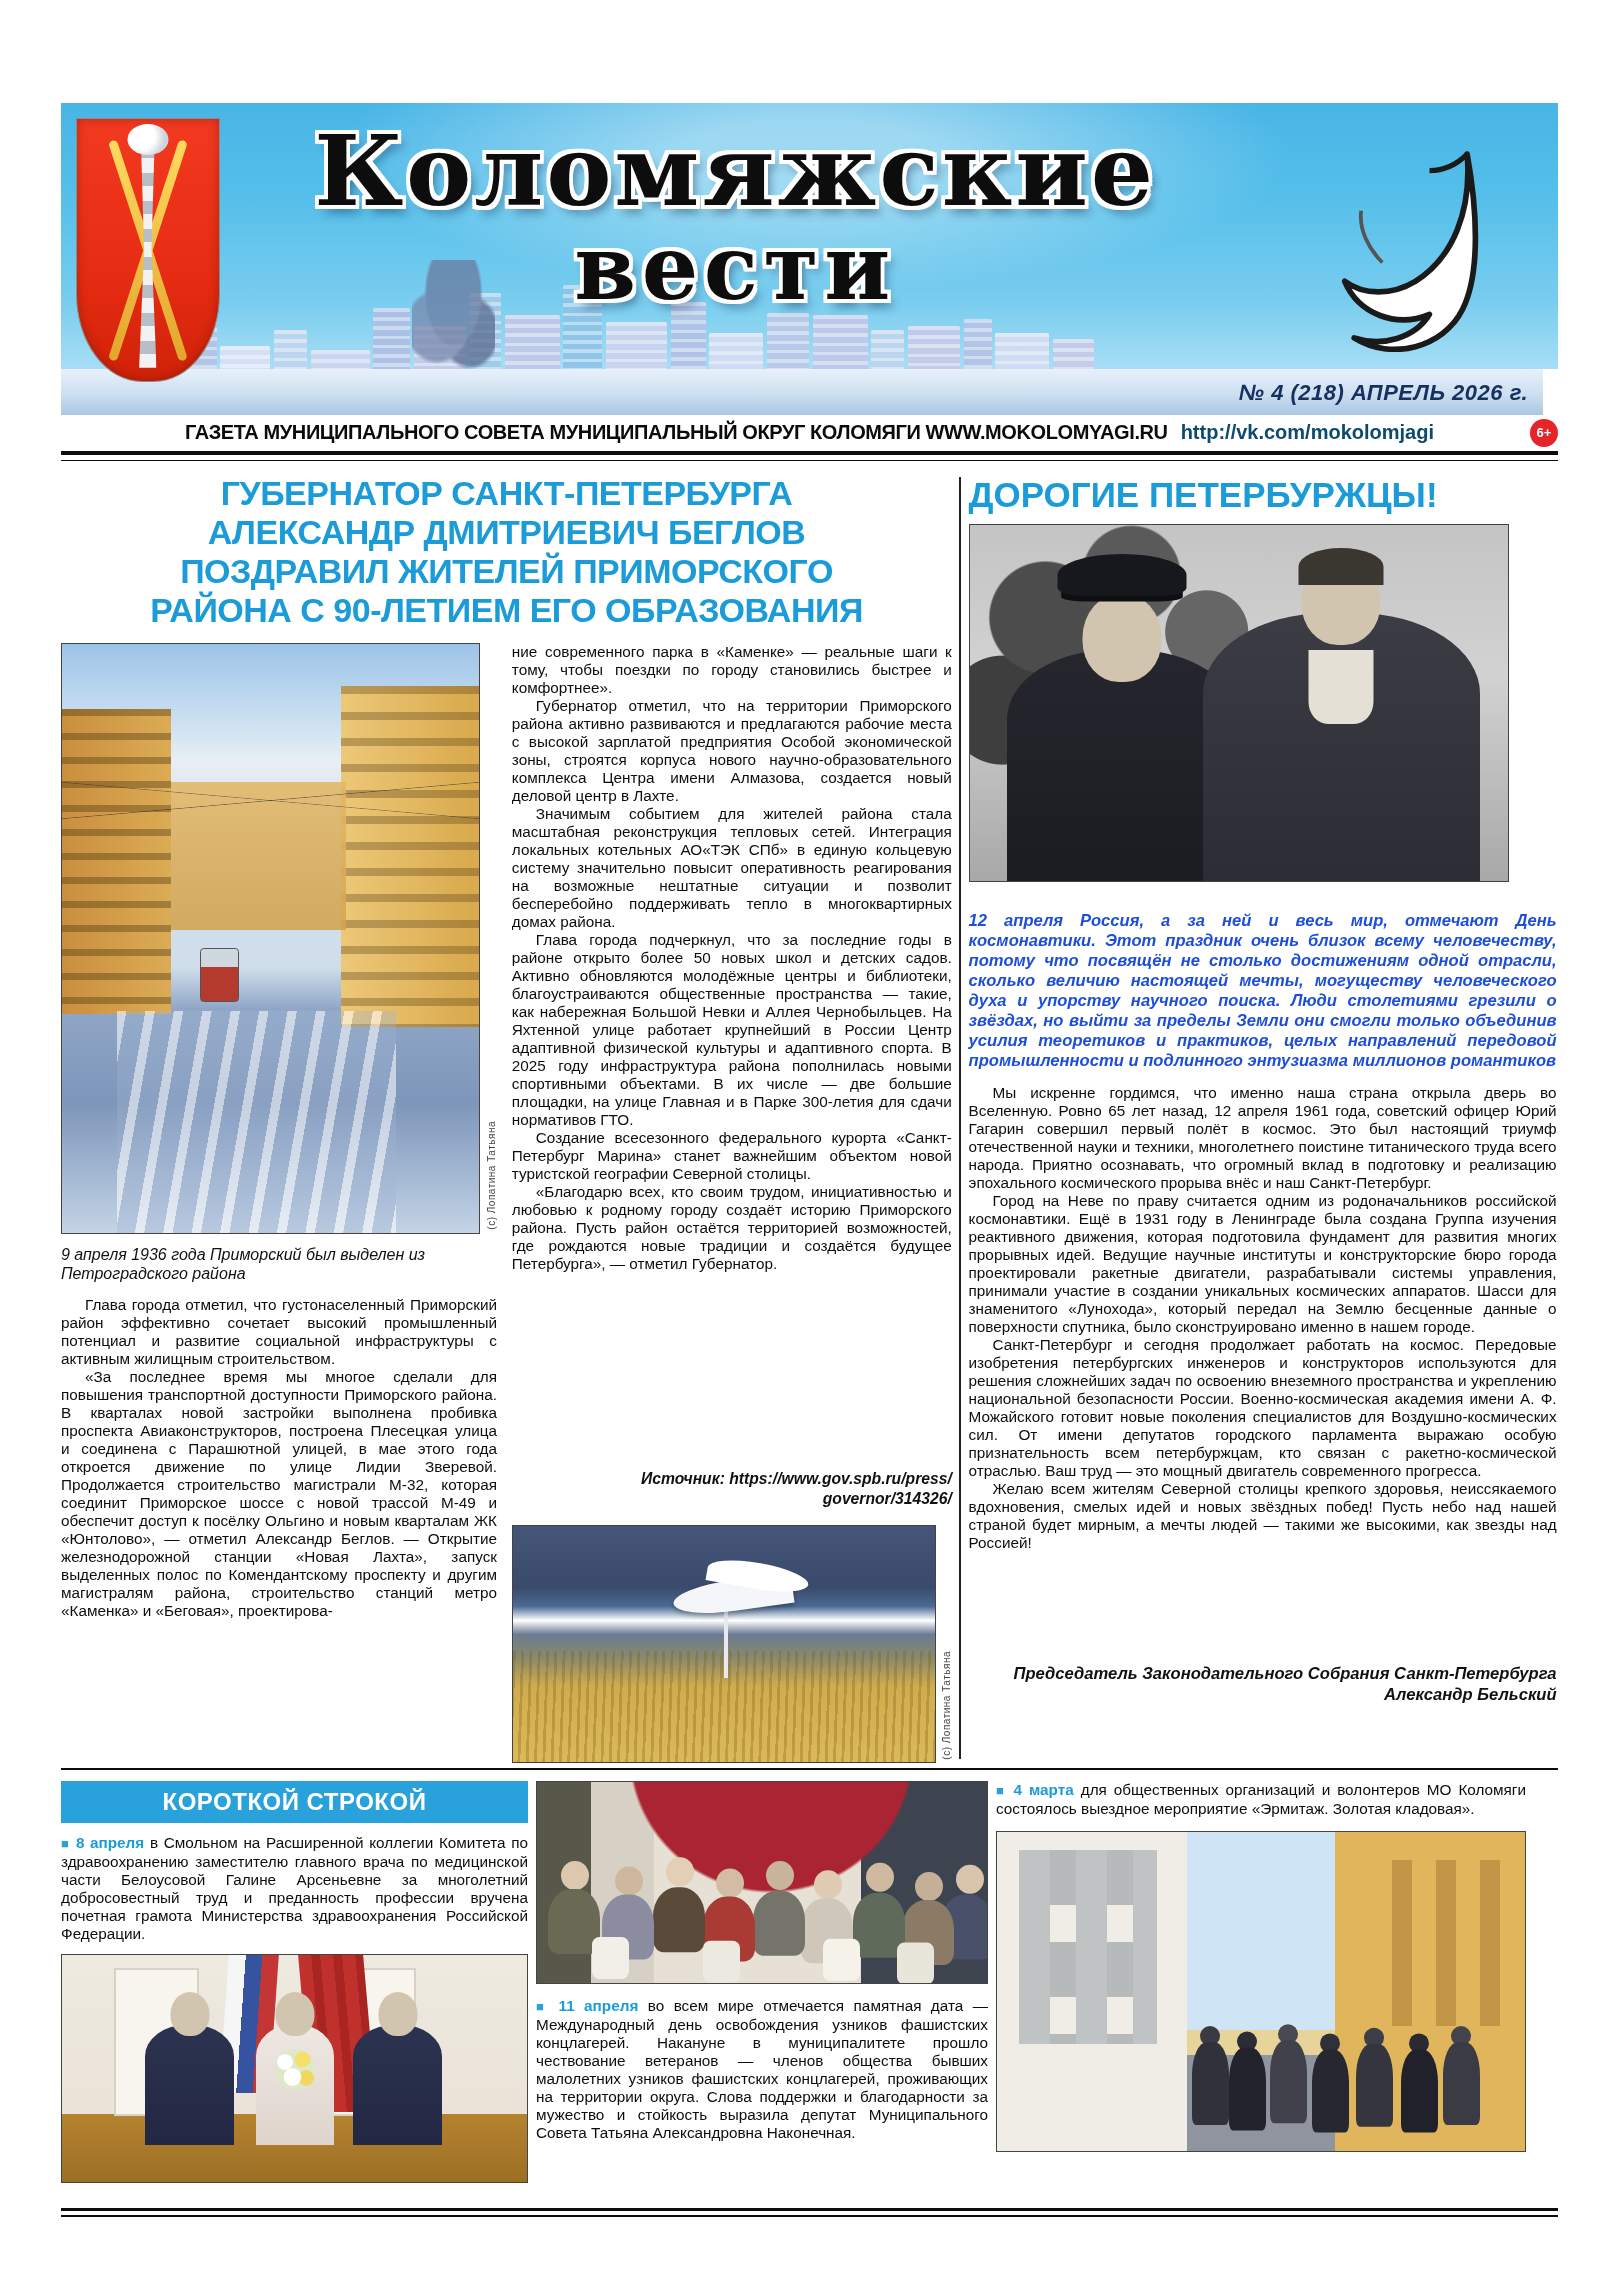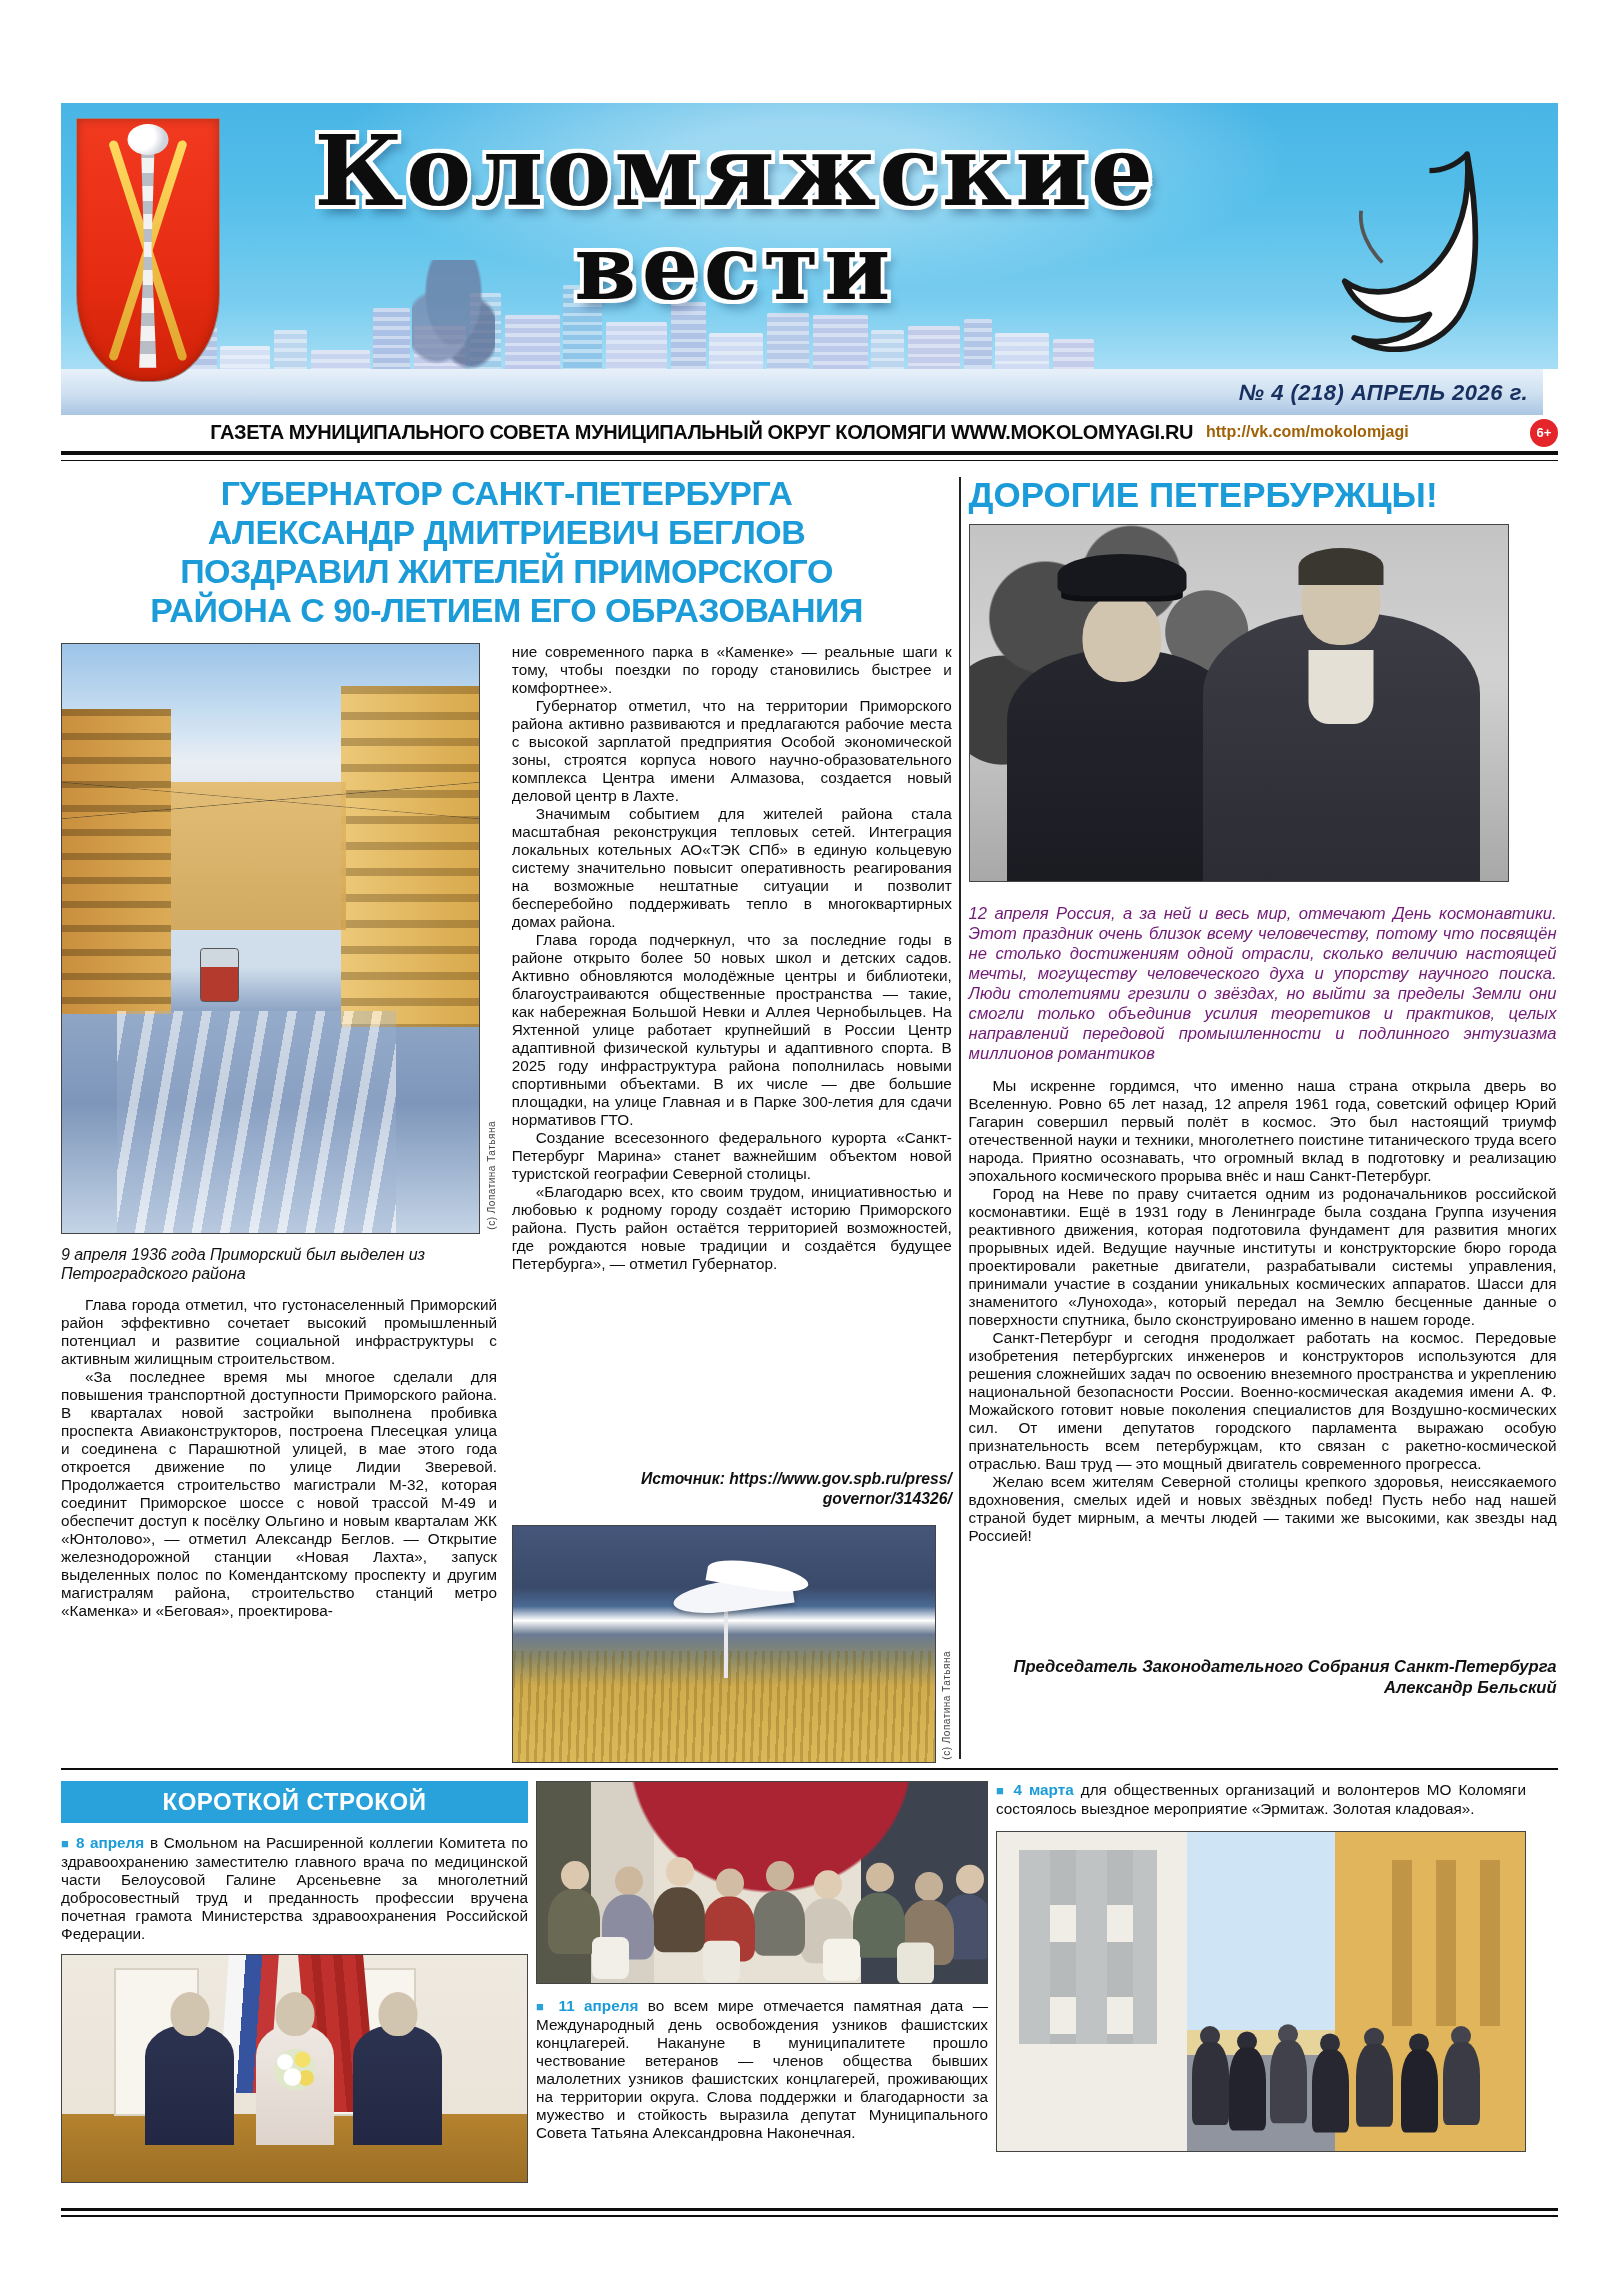--- a/index.html
+++ b/index.html
@@ -73,21 +73,21 @@
   .mh-title .l1, .mh-title .l2 { text-shadow:
       -3.7px -3.7px 0 #fff, 3.7px -3.7px 0 #fff, -3.7px 3.7px 0 #fff, 3.7px 3.7px 0 #fff,
       0 -3.7px 0 #fff, 0 3.7px 0 #fff, -3.7px 0 0 #fff, 3.7px 0 0 #fff,
       5.5px 8.3px 9.2px rgba(10,40,80,.45); }
   .dove { position:absolute; right:37px; top:37px; width:249px; height:212px; }
 
   
   .info-line { position:relative; height:31px; margin-top:1.8px;
     display:flex; align-items:center; justify-content:center; gap:13px; }
   .info-main { font-size:20px; font-weight:bold; letter-spacing:-0.4px; color:#0b0b0b; }
-  .info-link { font-size:16px; font-weight:bold; color:#a16207; }
+  .info-link { font-size:20px; font-weight:bold; color:#0c4a6e; }
   .age-badge { position:absolute; right:0; top:1.8px; width:28px; height:28px; border-radius:50%;
     background:#e4262b; color:#fff; font-size:13px; font-weight:bold;
     display:flex; align-items:center; justify-content:center; }
   .double-rule { margin-top:3.7px; height:9.2px;
     border-top:4.6px solid #0d0d0d; border-bottom:1.8px solid #0d0d0d; }
 
   
   .main { display:flex; margin-top:13px; height:1285px; }
   .art-left { width:891px; }
   .v-divider { width:1.8px; background:#222; margin:3.7px 7.4px 0 7.4px; }
@@ -170,22 +170,22 @@
   .g-head { position:absolute; top:-57px; left:50%; transform:translateX(-50%);
     width:79px; height:89px; border-radius:50% 50% 46% 46%; background:#d2c5b0; }
   .g-cap { position:absolute; top:-96px; left:50%; transform:translateX(-50%);
     width:129px; height:42px; border-radius:50% 50% 20% 20%; background:#17181d;
     box-shadow:0 9.2px 0 -3.7px #0e0f13; }
   .g-hair { position:absolute; top:-65px; left:50%; transform:translateX(-50%);
     width:85px; height:37px; border-radius:50% 50% 0 0; background:#3a3630; }
   .g-shirt { position:absolute; top:37px; left:50%; transform:translateX(-50%);
     width:65px; height:74px; background:#e4e0d6; border-radius:0 0 30% 30%; }
 
-  .lead { margin-top:22px; font-size:16.6px; line-height:20px; font-weight:normal; font-style:italic;
-    text-align:justify; color:#701a75; }
+  .lead { margin-top:29px; font-size:16.6px; line-height:20px; font-weight:bold; font-style:italic;
+    text-align:justify; color:#1d4ed8; }
   .art-right .body-text { margin-top:13px; height:563px; overflow:hidden; }
   .signature { margin-top:16.6px; text-align:right; font-size:16.6px; line-height:21px;
     font-weight:bold; font-style:italic; }
 
   .single-rule { border-top:2.8px solid #0d0d0d; margin-top:9.2px; }
 
   
   .bottom { display:flex; gap:8px; margin-top:11px; height:412px; }
   .bcol1 { width:467px; } .bcol2 { width:452px; } .bcol3 { width:530px; }
   .banner { height:42px; background:#29a2db; color:#fff; font-weight:bold; font-size:24px;

